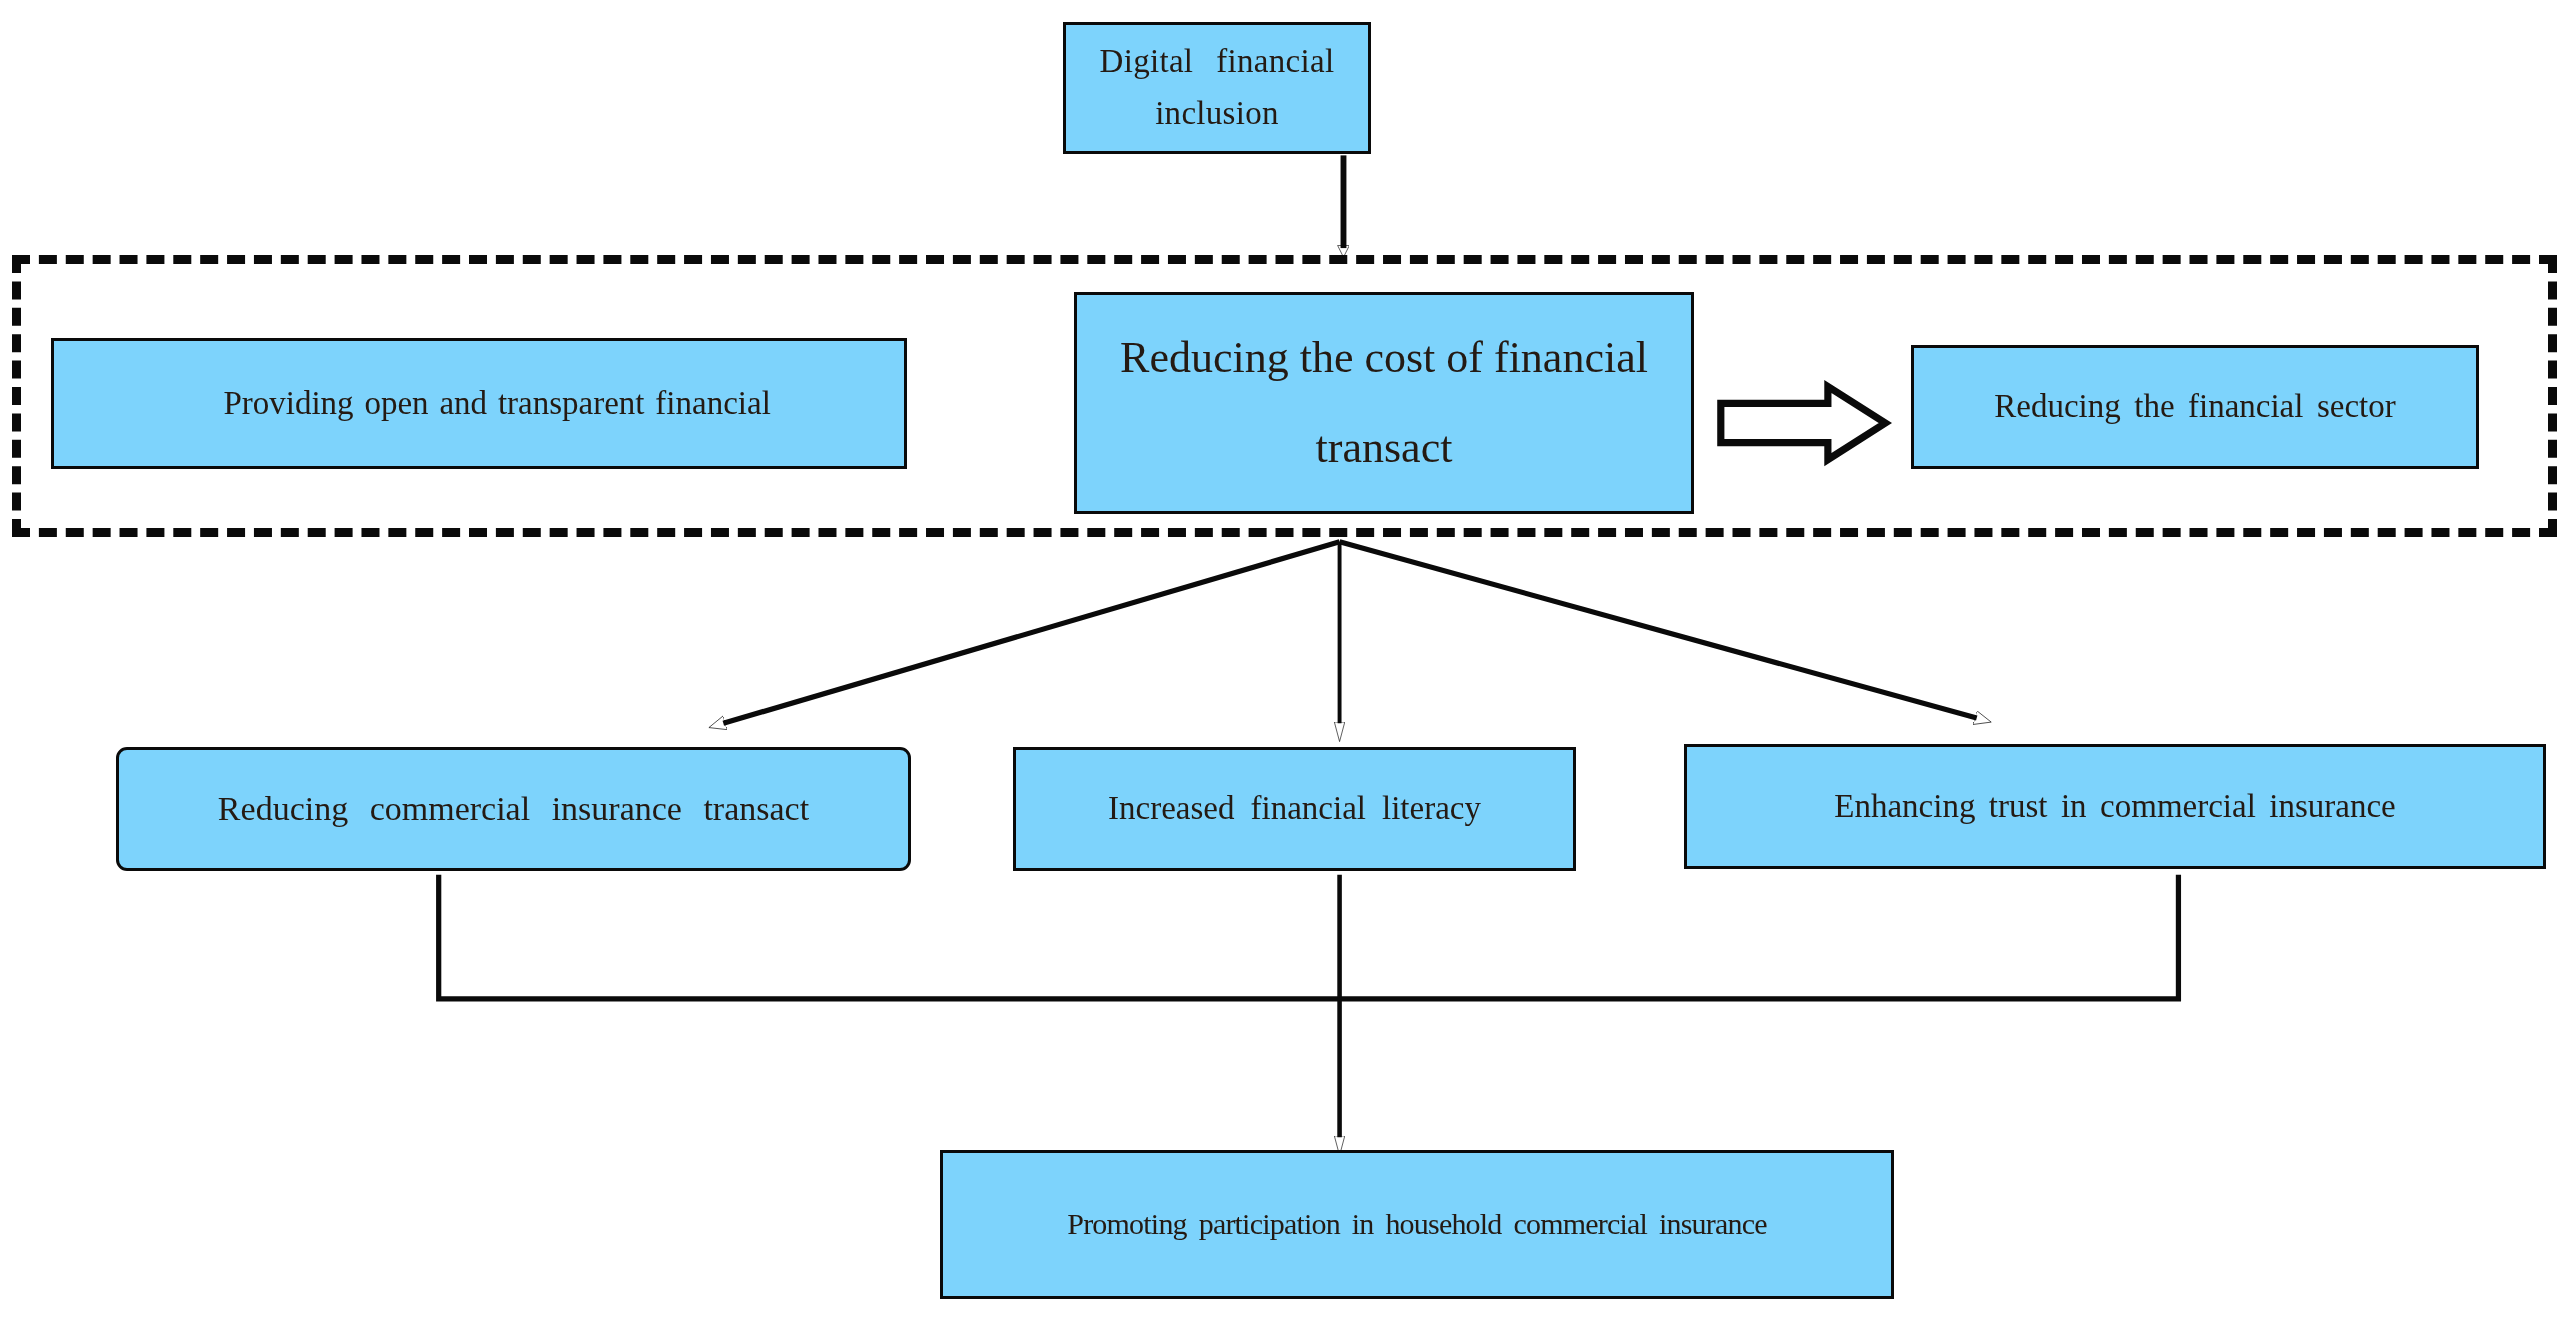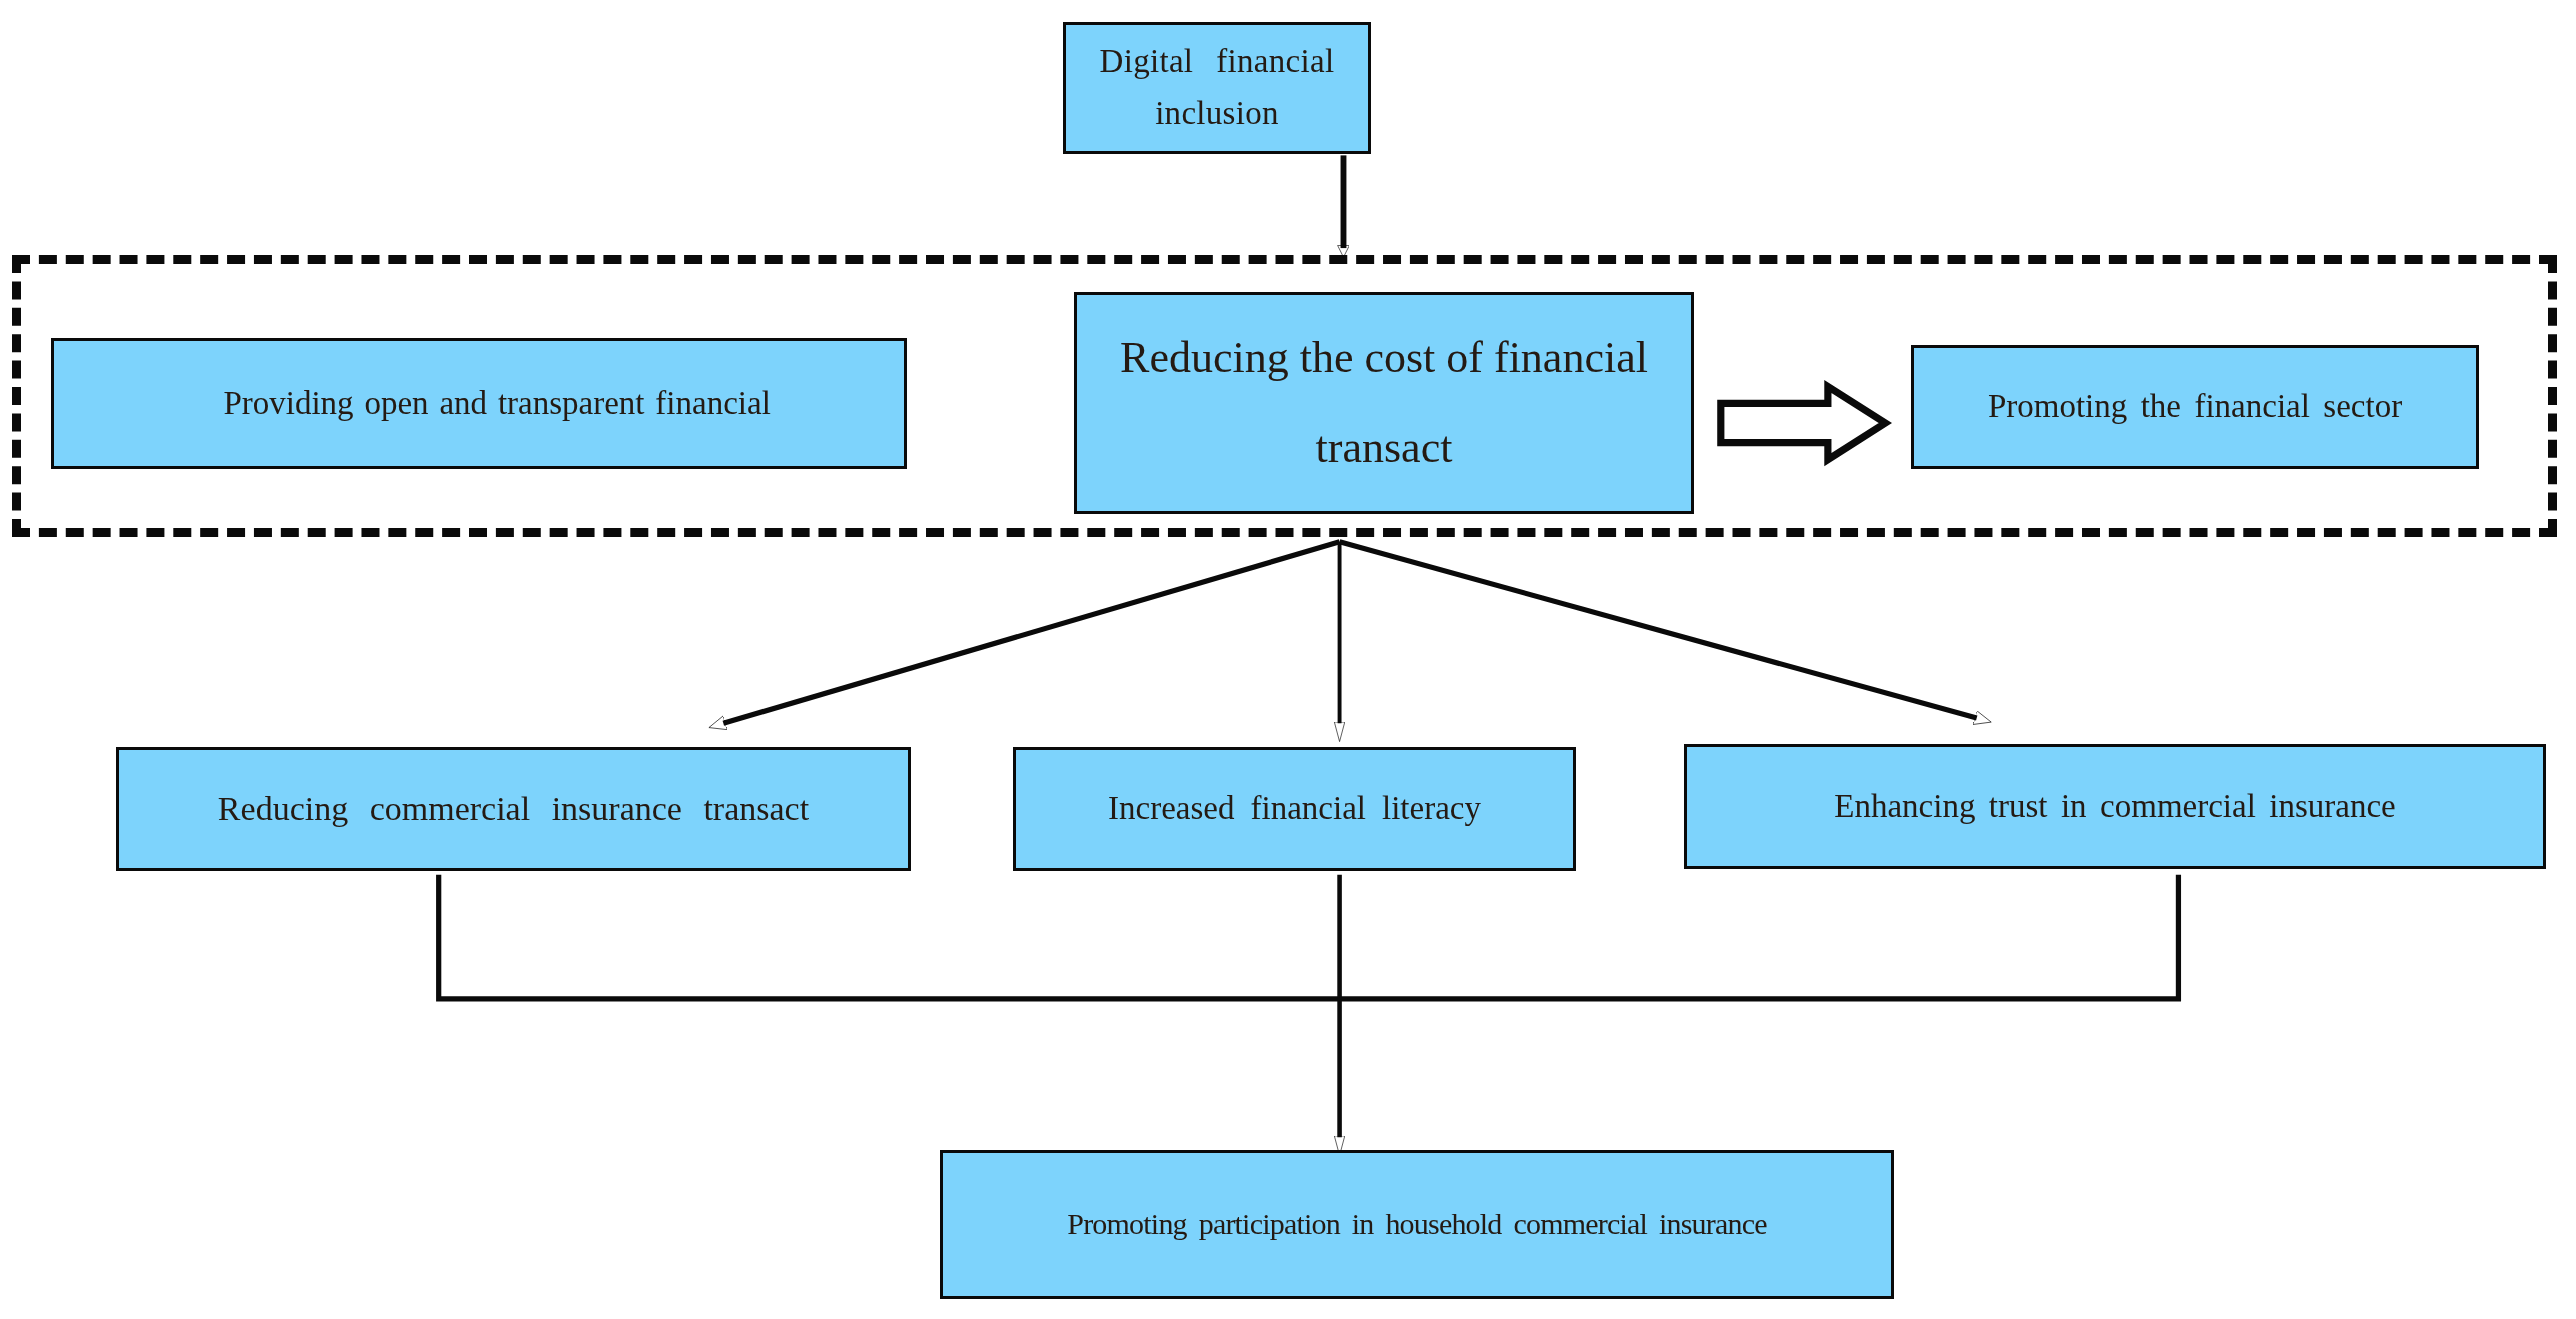--- a/index.html
+++ b/index.html
@@ -41,21 +41,21 @@
 
   #node-transparency        { left: 51px;  top: 338px; width: 856px; height: 131px; padding-left: 48px; }
   #node-transparency .label { font-size: 33px; word-spacing: 2.6px; }
 
   #node-cost        { left: 1074px; top: 292px; width: 620px; height: 222px; }
   #node-cost .label { font-size: 44px; line-height: 2.05; }
 
   #node-sector        { left: 1911px; top: 345px; width: 568px; height: 124px; }
   #node-sector .label { font-size: 33px; word-spacing: 5.2px; }
 
-  #node-transact        { left: 116px;  top: 747px; width: 795px; height: 124px; }
+  #node-transact        { left: 116px;  top: 747px; width: 795px; height: 124px; border-radius: 11px; }
   #node-transact .label { font-size: 34px; word-spacing: 13px; }
 
   #node-literacy        { left: 1013px; top: 747px; width: 563px;  height: 124px; }
   #node-literacy .label { font-size: 33px; word-spacing: 7.8px; }
 
   #node-trust        { left: 1684px; top: 744px; width: 862px; height: 125px; }
   #node-trust .label { font-size: 33px; word-spacing: 5.2px; }
 
   #node-household        { left: 940px; top: 1150px; width: 954px; height: 149px; }
   #node-household .label { font-size: 30px; letter-spacing: -0.8px; word-spacing: 5.2px; }
@@ -145,21 +145,21 @@
   </div>
 
   <div class="node" id="node-cost">
     <span class="label">
       <span>Reducing the cost of financial</span><br>
       <span>transact</span>
     </span>
   </div>
 
   <div class="node" id="node-sector">
-    <span class="label">Promoting the financial  sector</span>
+    <span class="label">Reducing the financial  sector</span>
   </div>
 
   <div class="node" id="node-transact">
     <span class="label">Reducing commercial insurance transact</span>
   </div>
 
   <div class="node" id="node-literacy">
     <span class="label">Increased financial literacy</span>
   </div>
 

